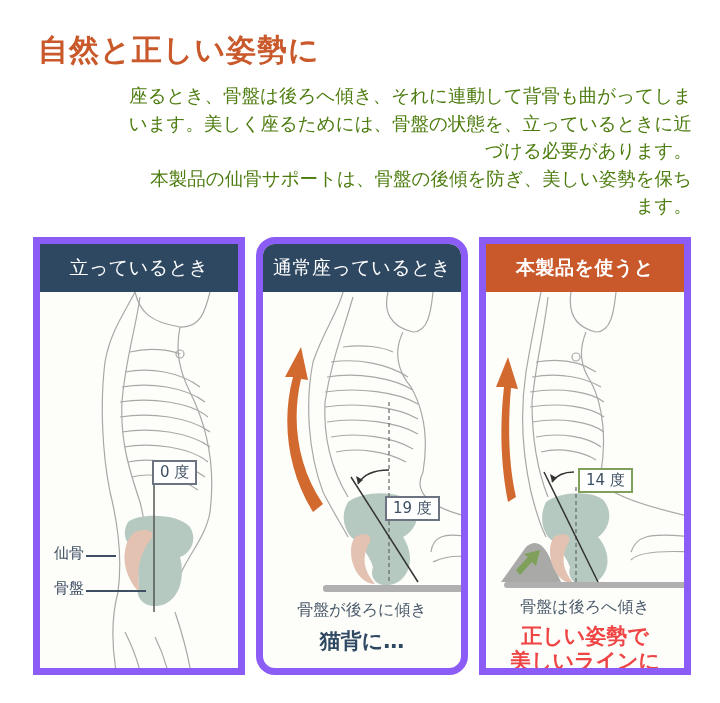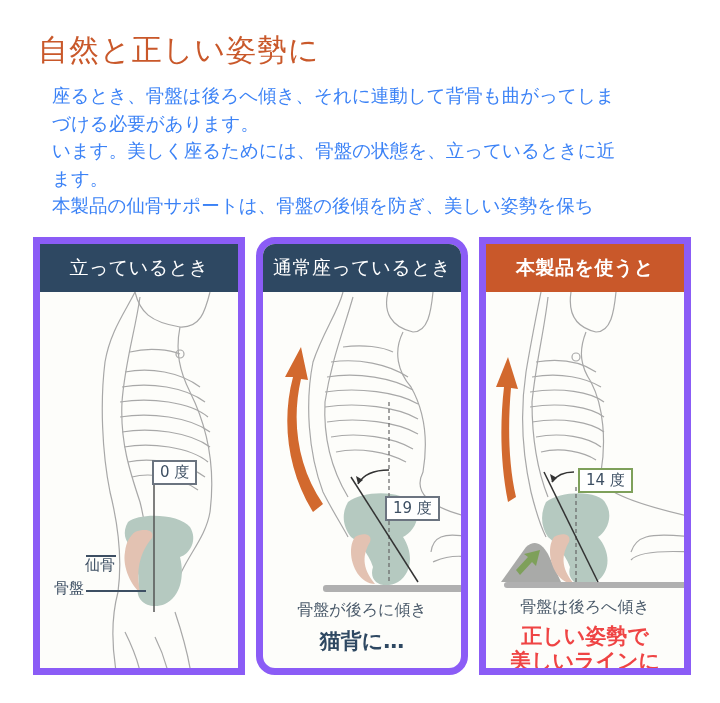--- a/index.html
+++ b/index.html
@@ -2,25 +2,25 @@
 <html><head>
 <meta charset="utf-8">
 <style>
   * { box-sizing: border-box; margin: 0; padding: 0; }
   html, body { width: 720px; height: 703px; background: #ffffff; overflow: hidden; }
   body { position: relative; font-family: "DejaVu Sans", "Liberation Sans", sans-serif; }
 
   .headline {
     position: absolute; left: 38px; top: 30px;
     font-family: "DejaVu Serif", "Liberation Serif", serif;
-    font-size: 30px; font-weight: normal; color: #c9582a; letter-spacing: 1px;
+    font-size: 30px; font-weight: bold; color: #c9582a; letter-spacing: 1px;
   }
   .intro {
     position: absolute; left: 52px; top: 82px; width: 640px;
-    font-size: 18.5px; line-height: 27.5px; color: #3b82f6;
+    font-size: 18.5px; line-height: 27.5px; color: #4d7c0f; text-align: right;
   }
   .intro p { margin: 0; }
 
   .panel {
     position: absolute; top: 237px; height: 438px; width: 212px;
     border: 7px solid #8b5cf6; background: #fdfdfa; overflow: hidden;
   }
   .panel-header {
     height: 48px; display: flex; align-items: center; justify-content: center;
     background: #2e4862; color: #ffffff; font-size: 19px; letter-spacing: 0.5px;
@@ -48,24 +48,24 @@
   }
   .caption-main.accent { color: #ef4444; }
 </style>
 </head>
 <body>
 
 <div class="headline">自然と正しい姿勢に</div>
 
 <div class="intro">
   <p>座るとき、骨盤は後ろへ傾き、それに連動して背骨も曲がってしま</p>
+  <p>います。美しく座るためには、骨盤の状態を、立っているときに近</p>
   <p>づける必要があります。</p>
-  <p>います。美しく座るためには、骨盤の状態を、立っているときに近</p>
+  <p>本製品の仙骨サポートは、骨盤の後傾を防ぎ、美しい姿勢を保ち</p>
   <p>ます。</p>
-  <p>本製品の仙骨サポートは、骨盤の後傾を防ぎ、美しい姿勢を保ち</p>
 </div>
 
 <div class="panel" style="left:33px;">
   <div class="panel-header">立っているとき</div>
   <svg class="figure" width="206" height="390" viewBox="0 0 206 390">
     <g fill="none" stroke="#a8a8a8" stroke-width="1.2">
 
       <path d="M95 0 C100 20 110 30 140 35 C160 36 165 20 170 0"></path>
       <path d="M140 35 C135 60 140 80 150 100 C170 140 175 180 170 220 C165 250 140 270 135 300"></path>
 
@@ -90,21 +90,21 @@
       <path d="M135 320 C145 350 150 370 152 390"></path>
     </g>
 
     <path d="M88 230 C100 220 140 222 150 235 C158 248 150 262 140 265 C145 285 140 305 125 312 C110 318 95 310 98 295 C100 280 95 265 92 255 C85 250 82 240 88 230 Z" fill="#b5c9c0"></path>
 
     <path d="M95 240 C105 236 115 238 112 246 C102 258 95 275 100 300 C92 295 82 275 85 260 C86 250 90 244 95 240 Z" fill="#e3c2b2"></path>
 
     <line x1="114" y1="176" x2="114" y2="320" stroke="#555" stroke-width="1.5"></line>
   </svg>
   <div class="deg-label" style="left:112px; top:216px;">0 度</div>
-  <div class="bone-label" style="left:14px; top:312px;margin-left:31px;">
+  <div class="bone-label" style="left:14px; top:300px;">
     <span>仙骨</span>
   </div>
   <div style="position:absolute; left:46px; top:311px; width:30px; height:1.5px; background:#3d4f63;"></div>
   <div class="bone-label" style="left:14px; top:335px;">
     <span>骨盤</span>
   </div>
   <div style="position:absolute; left:46px; top:346px; width:60px; height:1.5px; background:#3d4f63;"></div>
 </div>
 
 <div class="panel" style="left:256px;border-radius:19px;">

